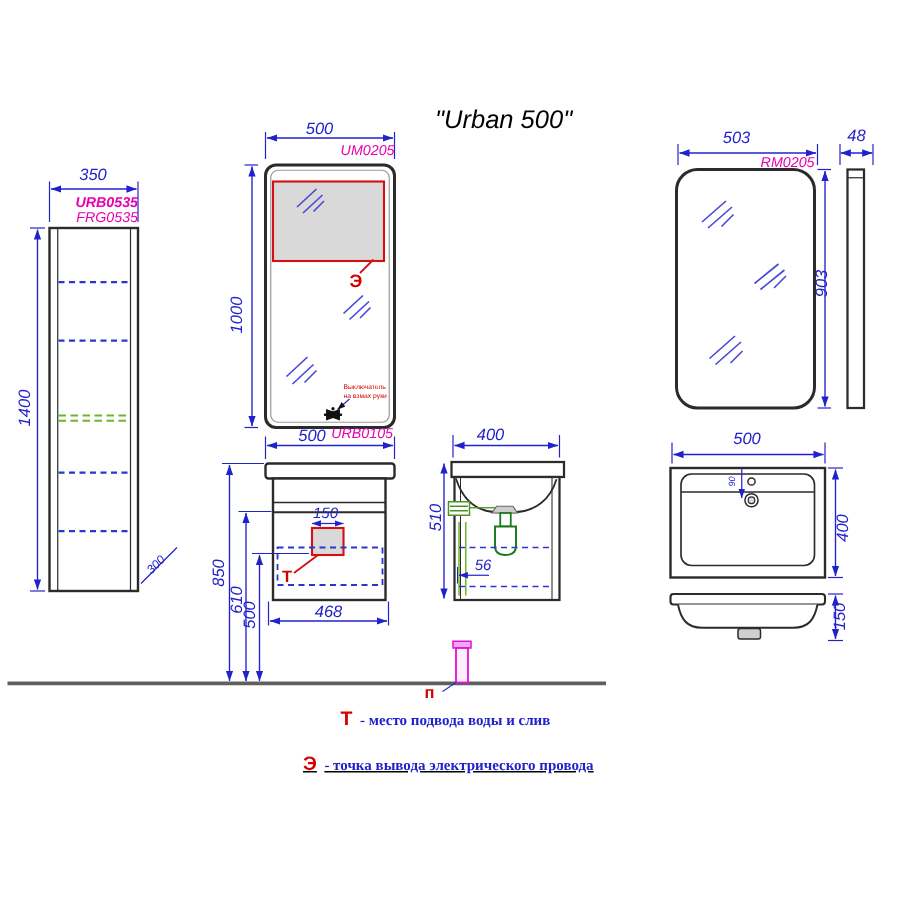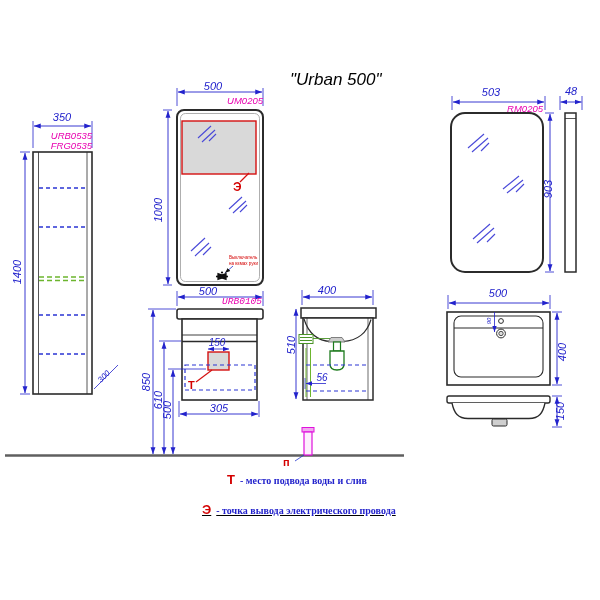--- a/index.html
+++ b/index.html
@@ -199,35 +199,35 @@
     <rect x="304" y="432" width="8" height="23" fill="#fdeefd" stroke="#e011dd" stroke-width="1.2"></rect>
     <line x1="295" y1="461" x2="304" y2="455" stroke="#2233cc" stroke-width="0.8"></line>
   </g>
 </svg>
 
 <div class="title" style="left:290px;top:70px;">"Urban 500"</div>
 
 <div class="lbl" style="left:42px;top:111px;width:40px;">350</div>
 <div class="lbl rot" style="left:-13px;top:266px;width:60px;">1400</div>
 <div class="lbl diag" style="left:92px;top:372px;width:24px;">300</div>
-<div class="code" style="left:42px;top:130px;width:50px;">URB0535</div>
+<div class="code" style="left:42px;top:130px;width:50px;font-weight:bold;">URB0535</div>
 <div class="code" style="left:42px;top:140px;width:50px;">FRG0535</div>
 
 <div class="lbl" style="left:193px;top:80px;width:40px;">500</div>
 <div class="code" style="left:213px;top:95px;width:50px;">UM0205</div>
 <div class="lbl rot" style="left:128px;top:204px;width:60px;">1000</div>
 <div class="redsym" style="left:233px;top:180px;">Э</div>
 <div class="tinynote" style="left:229px;top:255px;">Выключатель</div>
 <div class="tinynote" style="left:229px;top:260.5px;">на взмах руки</div>
 
 <div class="lbl" style="left:188px;top:285px;width:40px;">500</div>
-<div class="code" style="left:212px;top:296px;width:50px;font-family:Liberation Mono, monospace;">URB0105</div>
+<div class="code" style="left:212px;top:284px;width:50px;">URB0105</div>
 <div class="lbl" style="left:197px;top:337px;width:40px;font-size:10px;">150</div>
 <div class="redsym" style="left:188px;top:379px;font-size:11px;">Т</div>
-<div class="lbl" style="left:199px;top:402px;width:40px;">305</div>
+<div class="lbl" style="left:199px;top:402px;width:40px;">468</div>
 <div class="lbl rot" style="left:116px;top:376px;width:60px;">850</div>
 <div class="lbl rot" style="left:128px;top:394px;width:60px;">610</div>
 <div class="lbl rot" style="left:137px;top:404px;width:60px;">500</div>
 
 <div class="lbl" style="left:307px;top:284px;width:40px;">400</div>
 <div class="lbl rot" style="left:261px;top:339px;width:60px;">510</div>
 <div class="lbl" style="left:311px;top:372px;width:22px;font-size:10px;">56</div>
 
 <div class="lbl" style="left:471px;top:86px;width:40px;text-align:center;">503</div>
 <div class="lbl" style="left:556px;top:85px;width:30px;">48</div>

